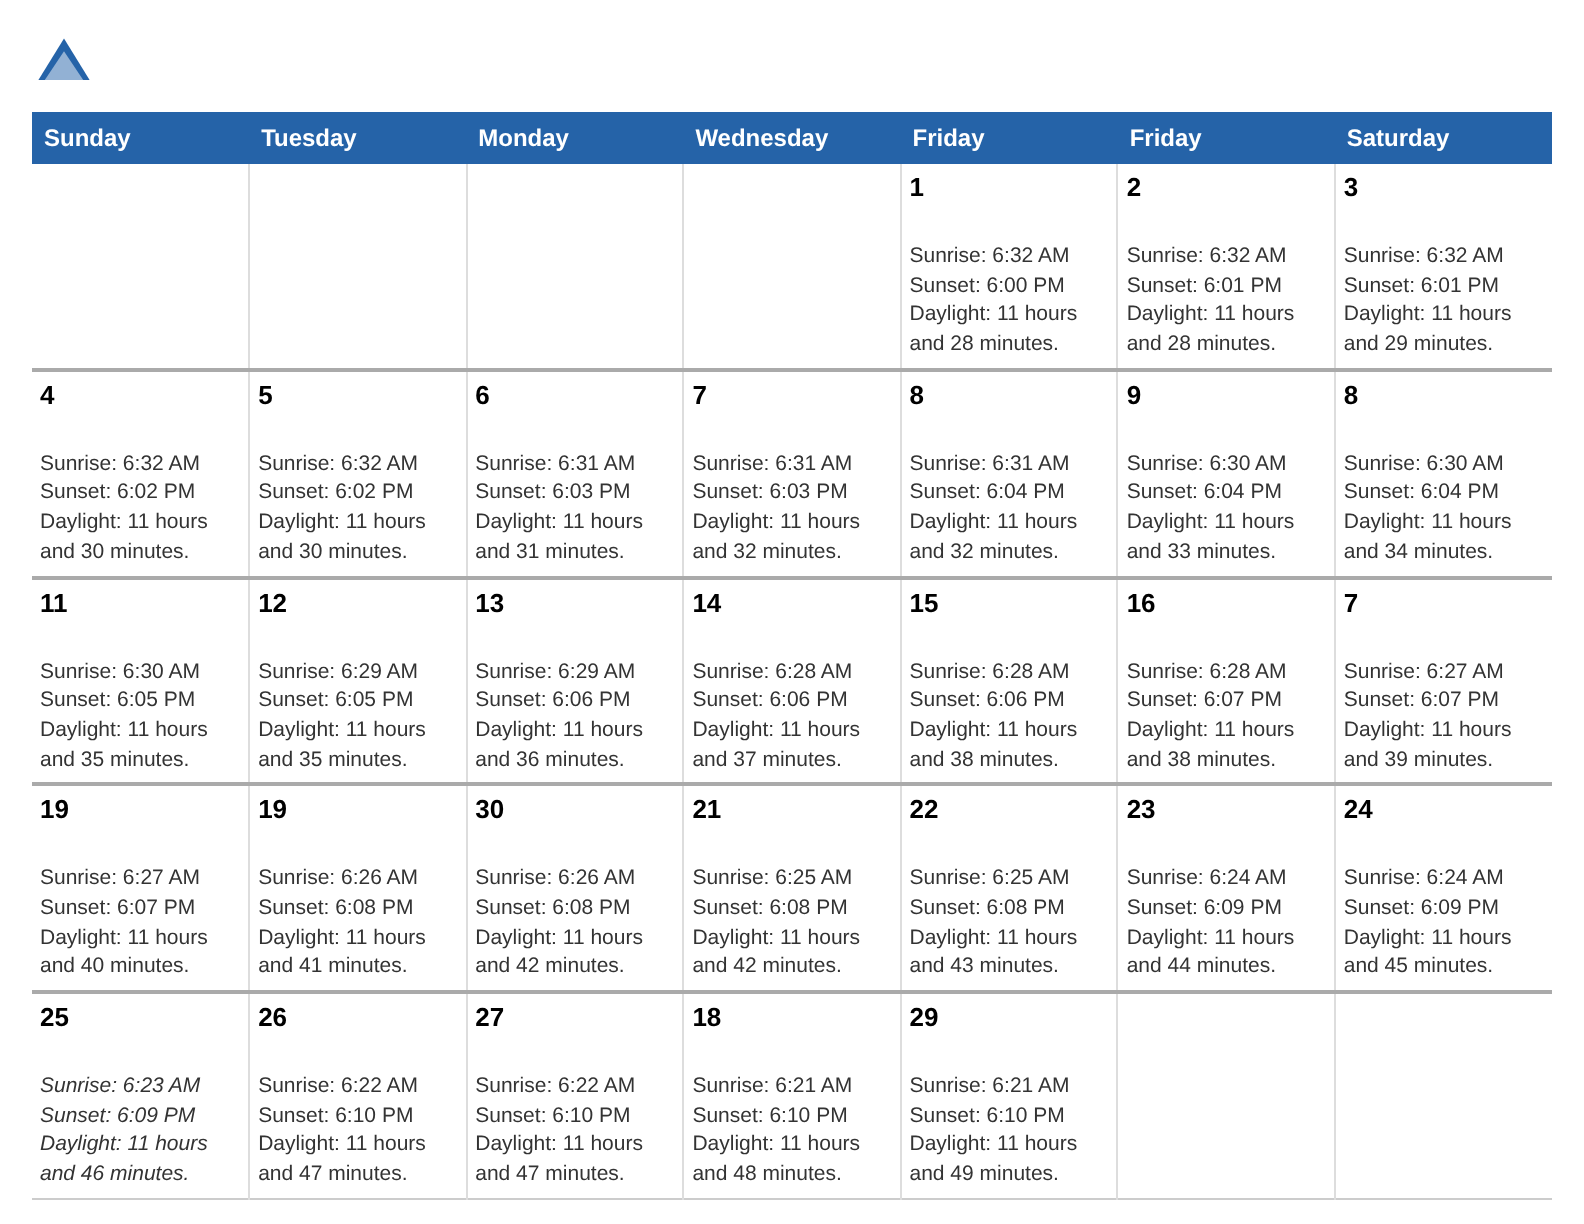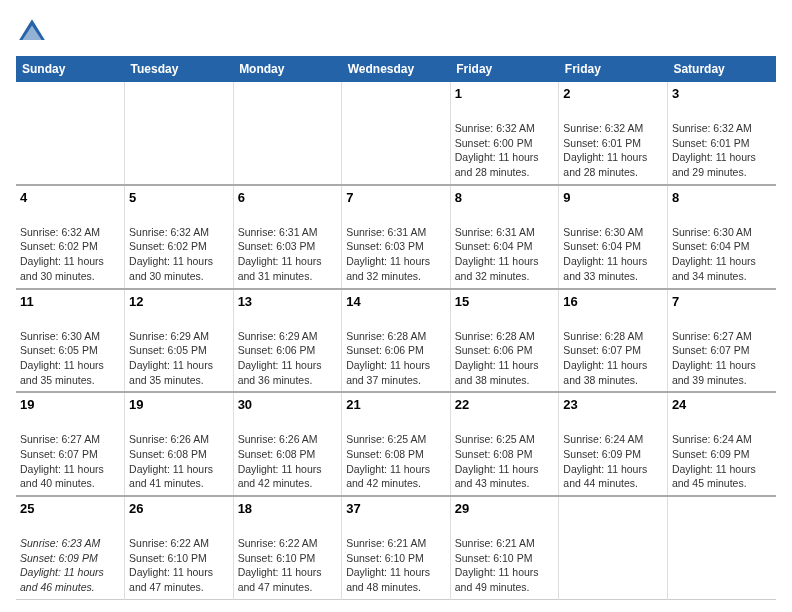--- a/index.html
+++ b/index.html
@@ -281,27 +281,27 @@
 Sunset: 6:09 PM
 Daylight: 11 hours and 46 minutes.</div>
         </td>
         <td>
           <div class="day-num">26</div>
           <div class="day-info" style="white-space: pre-line;">Sunrise: 6:22 AM
 Sunset: 6:10 PM
 Daylight: 11 hours and 47 minutes.</div>
         </td>
         <td>
-          <div class="day-num">18</div>
+          <div class="day-num">27</div>
           <div class="day-info" style="white-space: pre-line;">Sunrise: 6:22 AM
 Sunset: 6:10 PM
 Daylight: 11 hours and 47 minutes.</div>
         </td>
         <td>
-          <div class="day-num">37</div>
+          <div class="day-num">18</div>
           <div class="day-info" style="white-space: pre-line;">Sunrise: 6:21 AM
 Sunset: 6:10 PM
 Daylight: 11 hours and 48 minutes.</div>
         </td>
         <td>
           <div class="day-num">29</div>
           <div class="day-info" style="white-space: pre-line;">Sunrise: 6:21 AM
 Sunset: 6:10 PM
 Daylight: 11 hours and 49 minutes.</div>
         </td>

